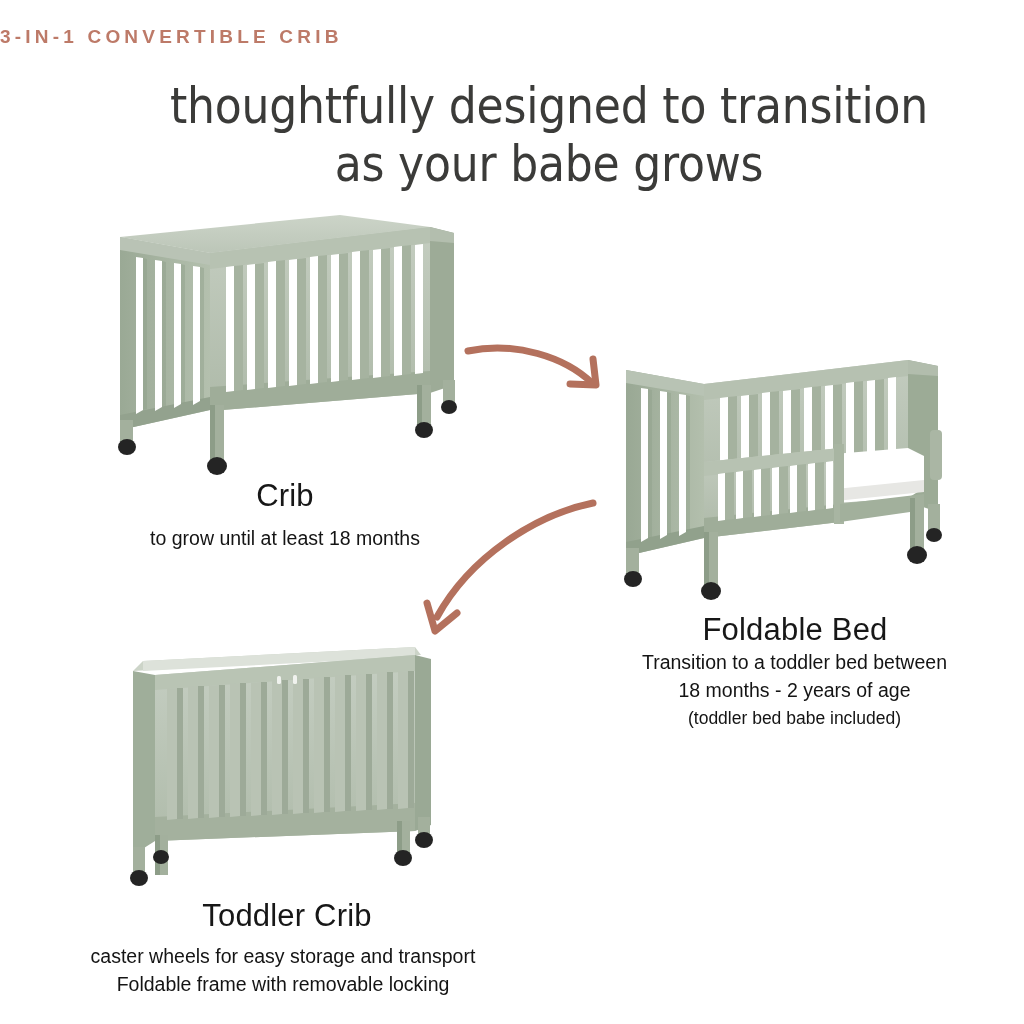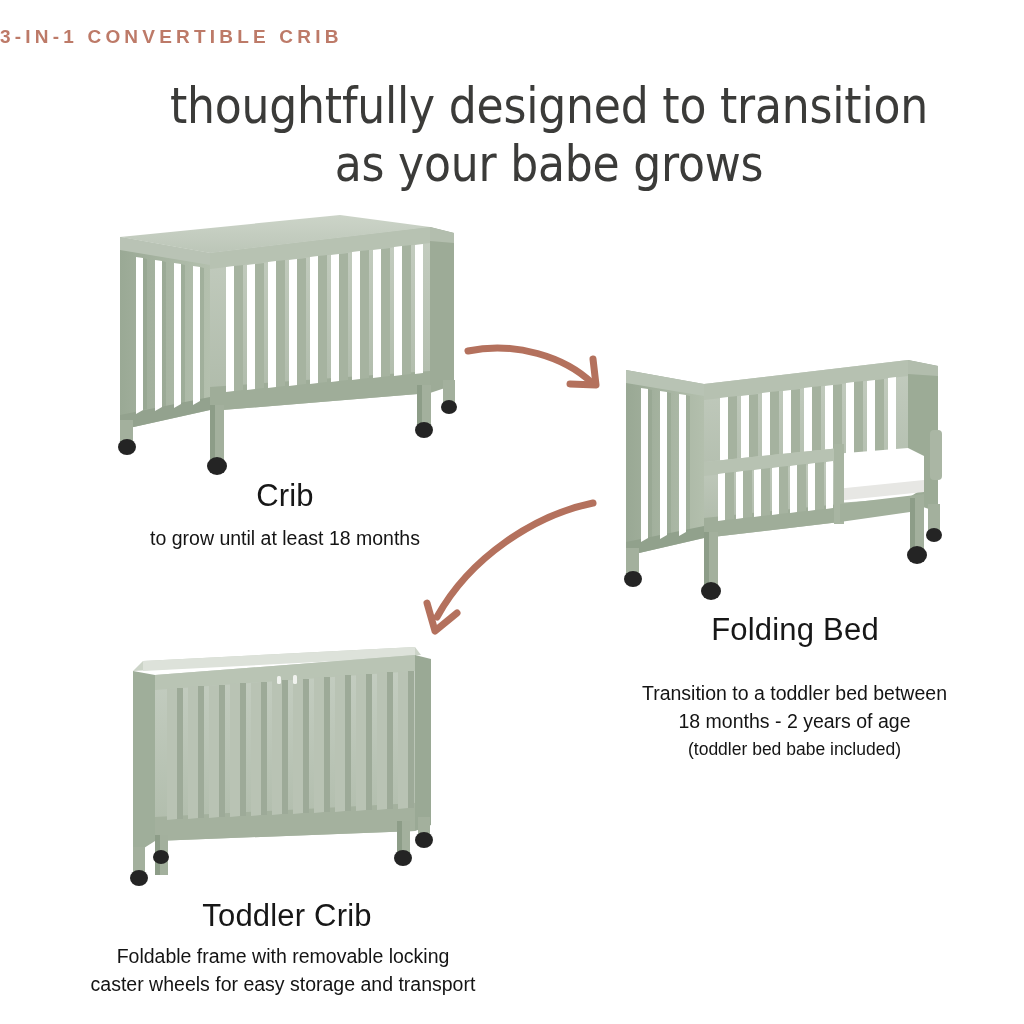--- a/index.html
+++ b/index.html
@@ -45,21 +45,21 @@
     position:absolute;text-align:center;
     color:#141414;font-size:19.5px;line-height:28px;font-weight:400;
     font-family:"Liberation Sans", sans-serif;
   }
   .cap-body .small{font-size:17.5px;}
 
   .crib-title{left:115px;top:478px;width:340px;}
   .crib-body{left:85px;top:524px;width:400px;}
 
   .toddler-title{left:600px;top:612px;width:390px;}
-  .toddler-body{left:582px;top:679px;width:425px;}
+  .toddler-body{left:582px;top:648px;width:425px;}
 
   .fold-title{left:112px;top:898px;width:350px;}
   .fold-body{left:38px;top:942px;width:490px;}
 
   
   .art{position:absolute;}
   svg{display:block;overflow:visible;}
 
   .arrow{position:absolute;}
 </style>
@@ -386,26 +386,26 @@
         <ellipse cx="309" cy="195" rx="9" ry="8"></ellipse>
       </g>
     </svg>
   </div>
 
   <div class="cap-title crib-title">Crib</div>
   <div class="cap-body crib-body">
     <div>to grow until at least 18 months</div>
   </div>
 
-  <div class="cap-title toddler-title">Folding Bed</div>
+  <div class="cap-title toddler-title">Foldable Bed</div>
   <div class="cap-body toddler-body">
     <div>Transition to a toddler bed between</div>
     <div>18 months - 2 years of age</div>
     <div class="small">(toddler bed babe included)</div>
   </div>
 
   <div class="cap-title fold-title">Toddler Crib</div>
   <div class="cap-body fold-body">
+    <div>caster wheels for easy storage and transport</div>
     <div>Foldable frame with removable locking</div>
-    <div>caster wheels for easy storage and transport</div>
   </div>
 
 </div>
 
 </body></html>

